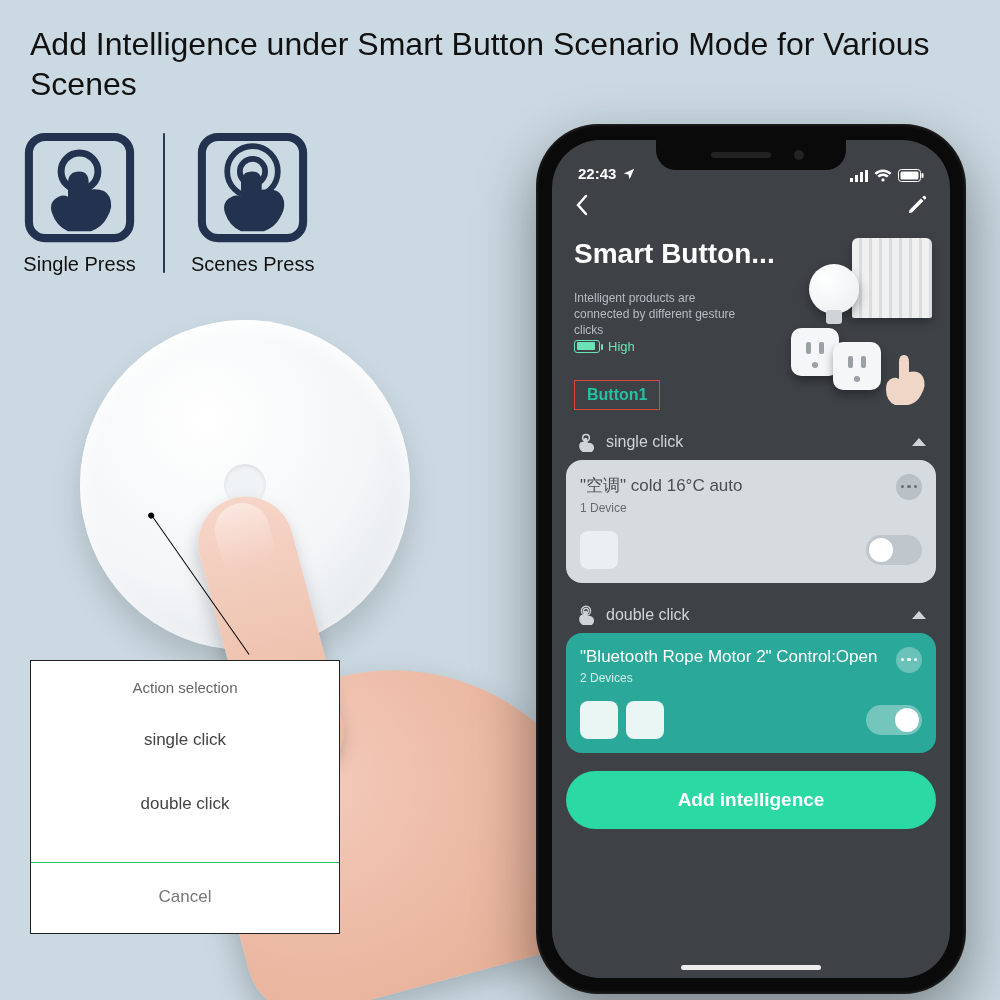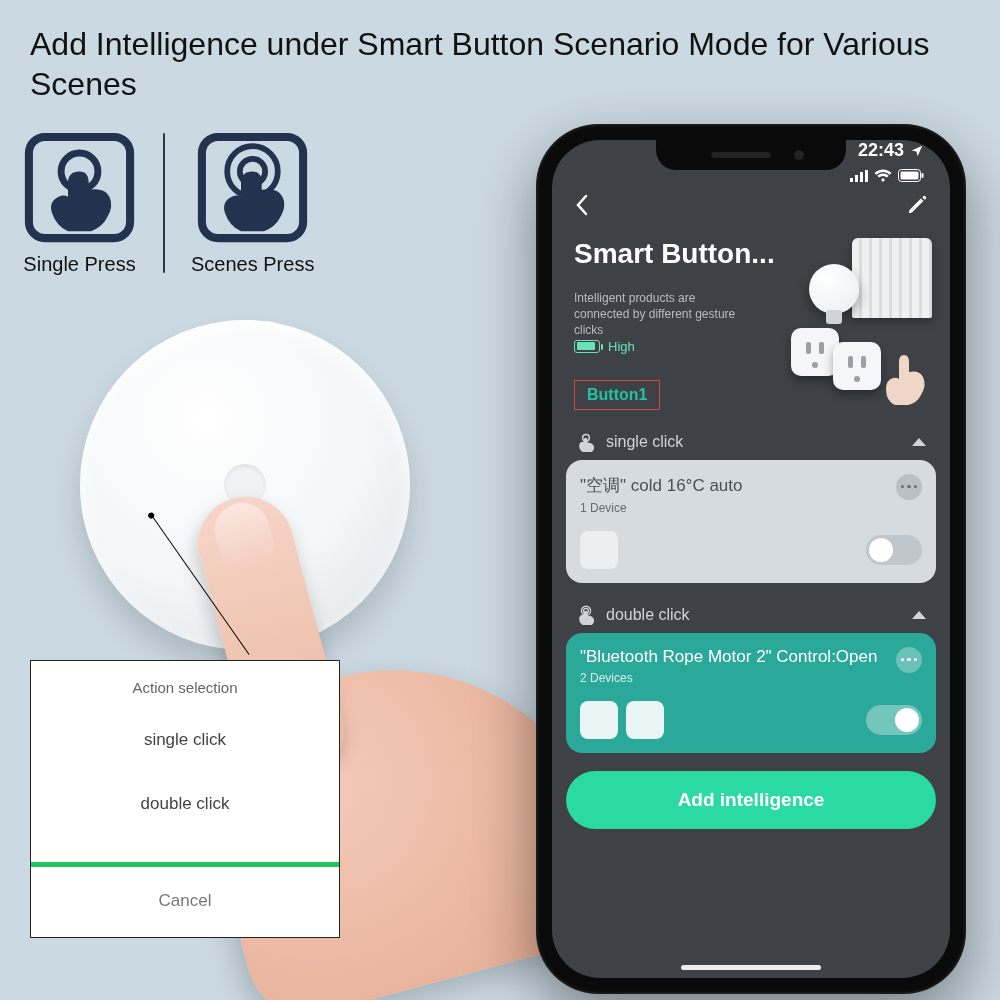--- a/index.html
+++ b/index.html
@@ -141,21 +141,21 @@
     font-size: 15px;
     color: #666;
   }
   .action-sheet .as-item {
     padding: 22px 0;
     text-align: center;
     cursor: pointer;
   }
   .action-sheet .as-gap { height: 26px; }
   .action-sheet .as-cancel {
-    border-top: 5px solid #22c55e;
+    border-top: 1px solid #22c55e;
     padding: 24px 0 26px;
     text-align: center;
     color: #777;
     cursor: pointer;
   }
 
   
   .phone {
     position: absolute;
     right: 34px;
@@ -198,24 +198,23 @@
     left:55px; top:12px;
     width:60px;height:6px;background:#222;border-radius:4px;
   }
   .status-bar {
     position: relative;
     height: 44px;
     display:flex;
     align-items:flex-end;
     justify-content: space-between;
     padding: 0 26px 2px;
-    font-size: 18px;
+    font-size: 15px;
     font-weight: 600;
     z-index:20;
-    flex-direction:column;
   }
   .status-left{display:flex;align-items:center;gap:6px}
   .status-right{display:flex;align-items:center;gap:6px}
   .sr-icon{display:inline-block}
   .topbar {
     display:flex;
     justify-content: space-between;
     padding: 10px 22px 6px;
     font-size: 24px;
   }

